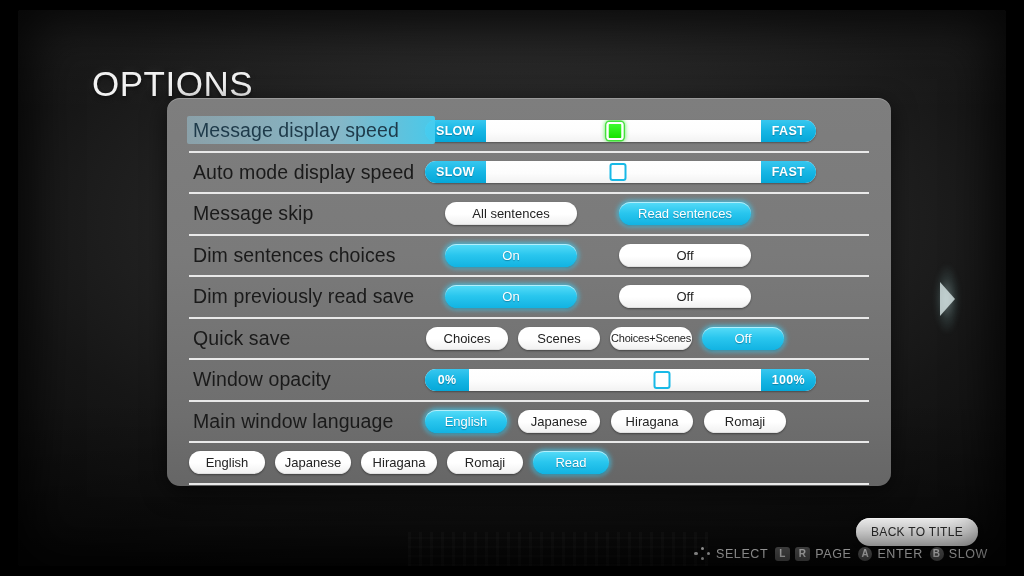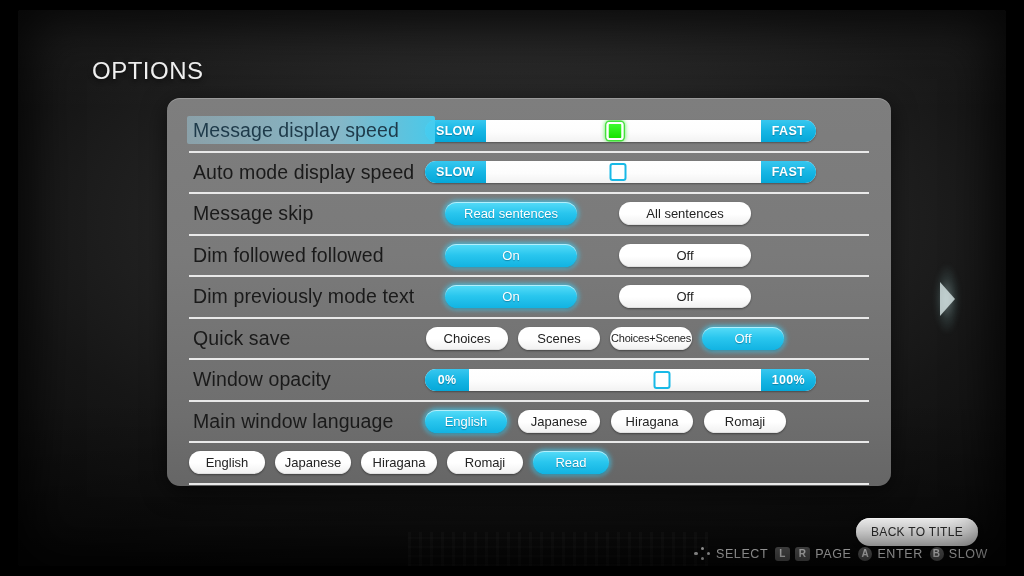--- a/index.html
+++ b/index.html
@@ -62,21 +62,21 @@
       repeating-linear-gradient(90deg, rgba(70,70,70,0.22) 0 3px, rgba(0,0,0,0) 3px 11px),
       repeating-linear-gradient(0deg, rgba(60,60,60,0.18) 0 2px, rgba(0,0,0,0) 2px 9px);
     pointer-events: none;
   }
 
   
   .page-title {
     position: absolute;
     left: 74px;
     top: 31px;
-    font-size: 24px;
+    font-size: 35px;
     letter-spacing: 0.5px;
     color: #f2f2f2;
     font-weight: 400;
     text-shadow: 0 2px 5px rgba(0,0,0,0.85), 0 0 10px rgba(255,255,255,0.12);
   }
 
   
   .page-arrow {
     position: absolute;
     right: 46px;
@@ -365,36 +365,36 @@
                   <div class="handle plain" style="left: 48%;"></div>
                 </div>
                 <div class="cap">FAST</div>
               </div>
             </div>
           </div>
           <div class="row">
             <div class="row-label">Message skip</div>
             <div class="row-control">
               <div class="grp-2">
+                <div class="pill off">All sentences</div>
                 <div class="pill on">Read sentences</div>
-                <div class="pill off">All sentences</div>
-              </div>
-            </div>
-          </div>
-          <div class="row">
-            <div class="row-label">Dim followed followed</div>
+              </div>
+            </div>
+          </div>
+          <div class="row">
+            <div class="row-label">Dim sentences choices</div>
             <div class="row-control">
               <div class="grp-2">
                 <div class="pill on">On</div>
                 <div class="pill off">Off</div>
               </div>
             </div>
           </div>
           <div class="row">
-            <div class="row-label">Dim previously mode text</div>
+            <div class="row-label">Dim previously read save</div>
             <div class="row-control">
               <div class="grp-2">
                 <div class="pill on">On</div>
                 <div class="pill off">Off</div>
               </div>
             </div>
           </div>
           <div class="row">
             <div class="row-label">Quick save</div>
             <div class="row-control">

